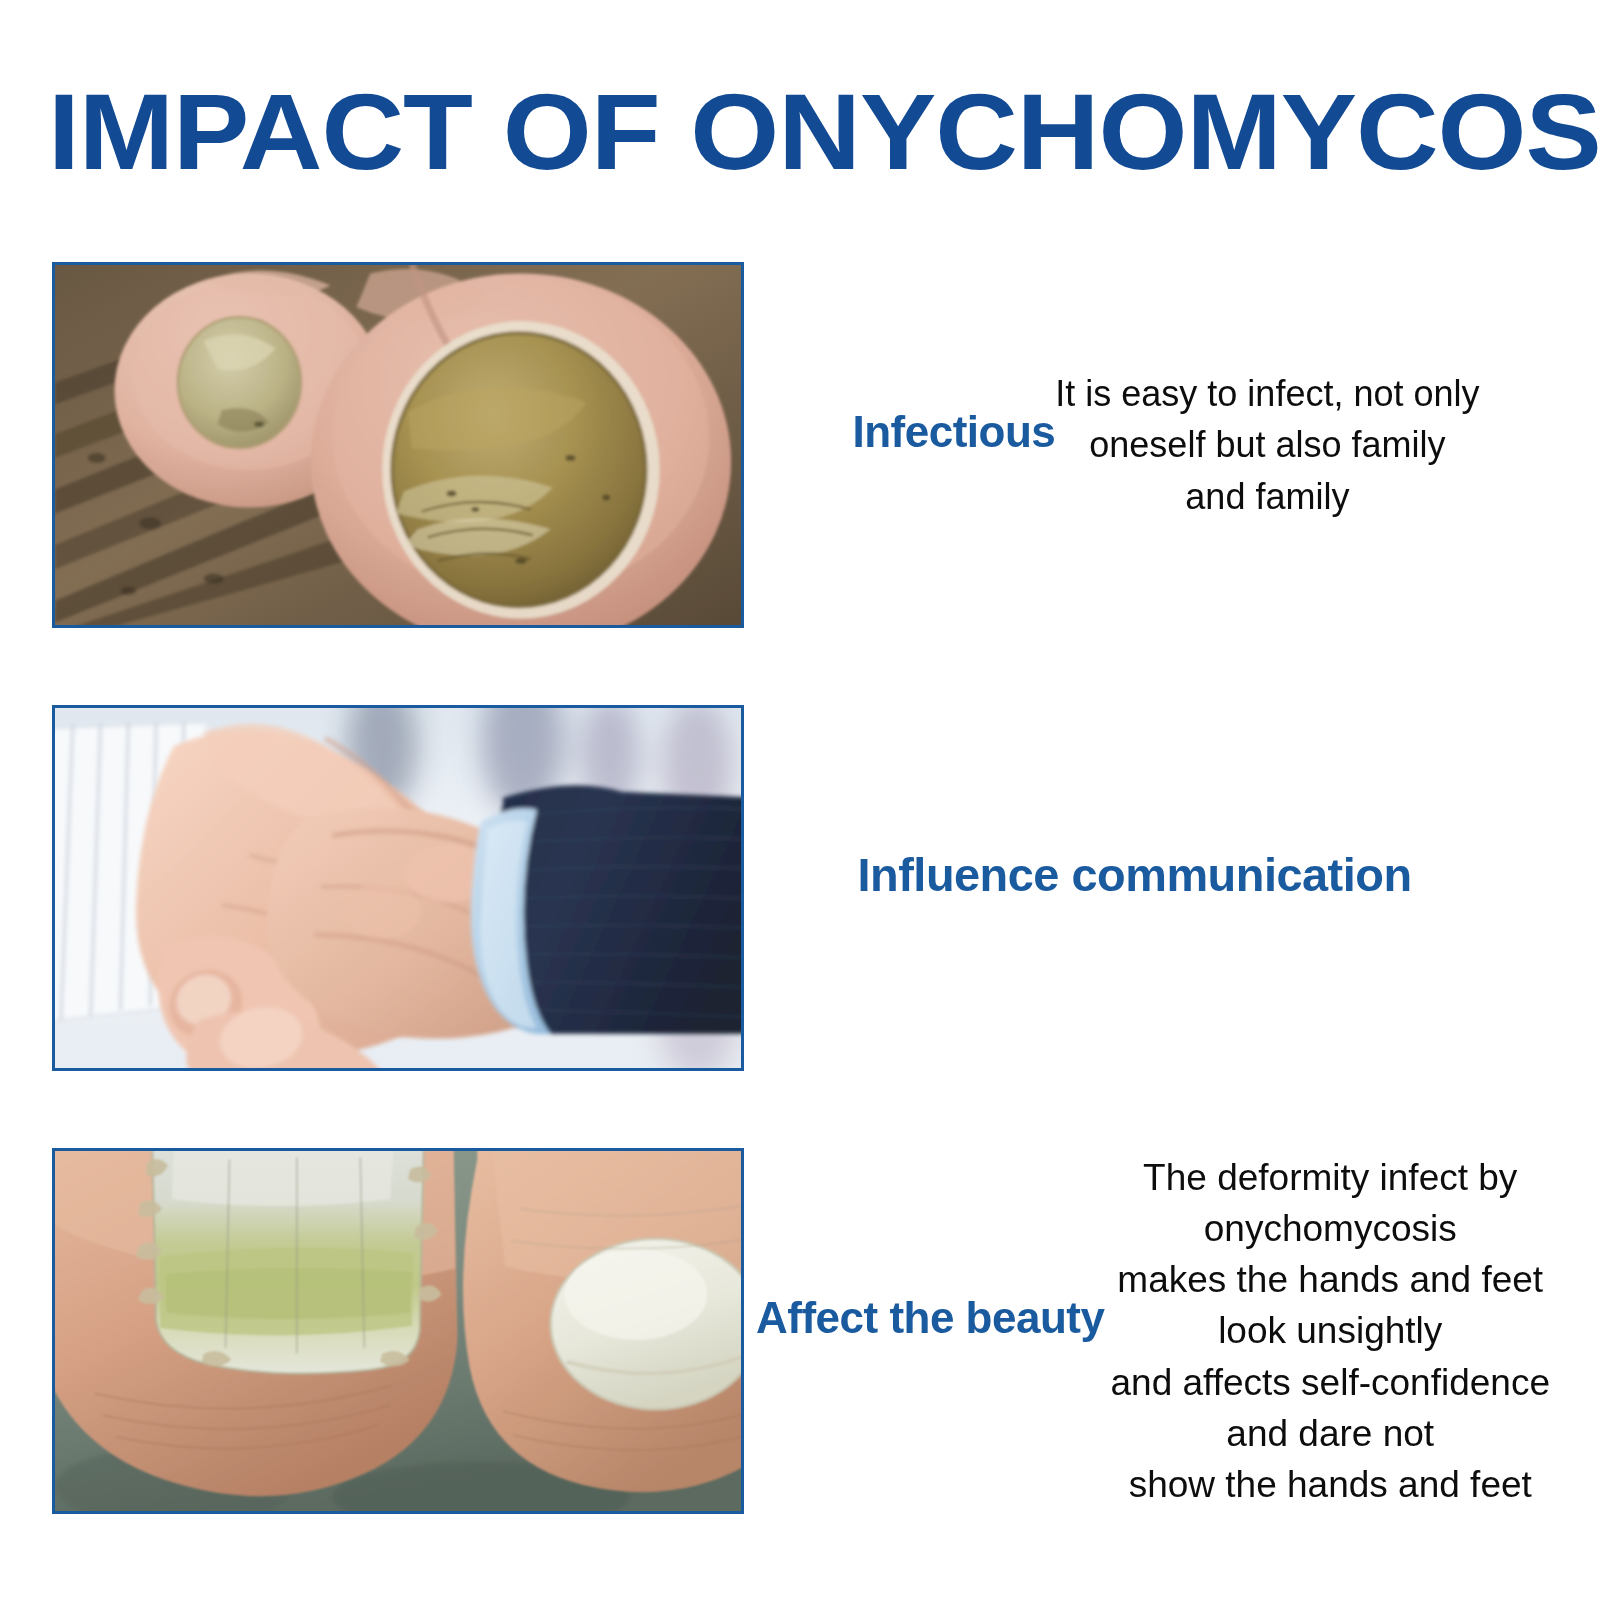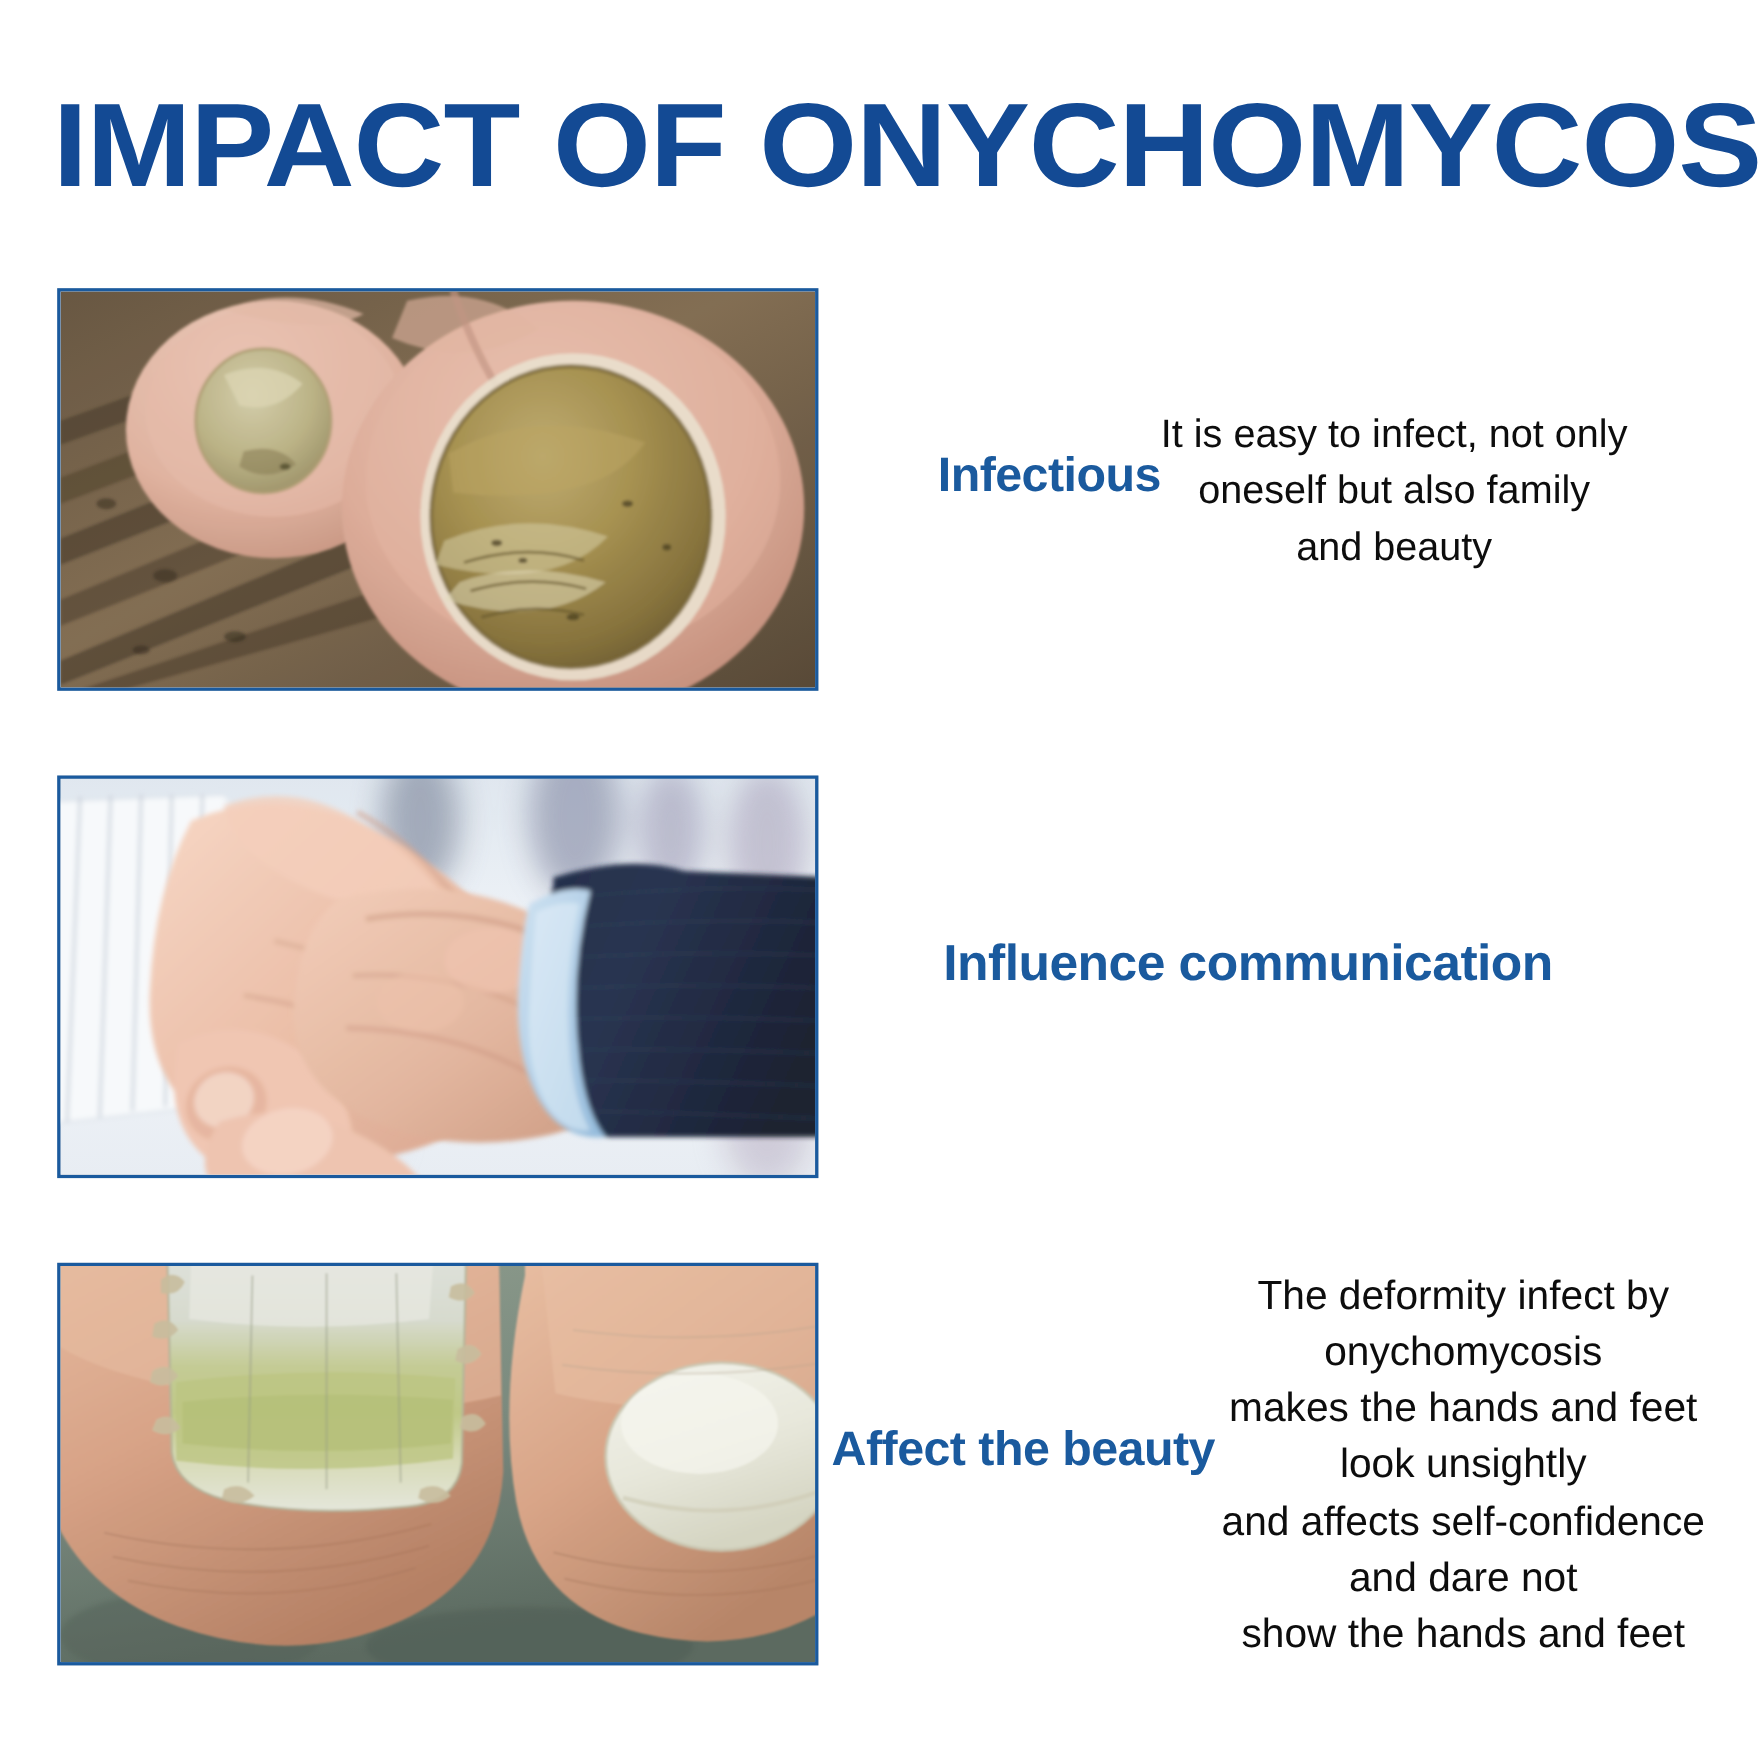--- a/index.html
+++ b/index.html
@@ -202,21 +202,21 @@
       </g>
       <rect width="692" height="366" fill="#000" opacity="0.05"></rect>
     </svg>
   </div>
 
   <div class="text-col col-1">
     <div class="heading">Infectious</div>
     <p class="body-text">
       <span class="ln">It is easy to infect, not only</span>
       <span class="ln">oneself but also family</span>
-      <span class="ln">and beauty</span>
+      <span class="ln">and family</span>
     </p>
   </div>
 </div>
 
 <div class="row row-2">
 
   <div class="photo-frame">
     <svg viewBox="0 0 692 366" preserveAspectRatio="xMidYMid slice" aria-hidden="true">
       <defs>
         <linearGradient id="hsBg" x1="0" y1="0" x2="0" y2="1">

